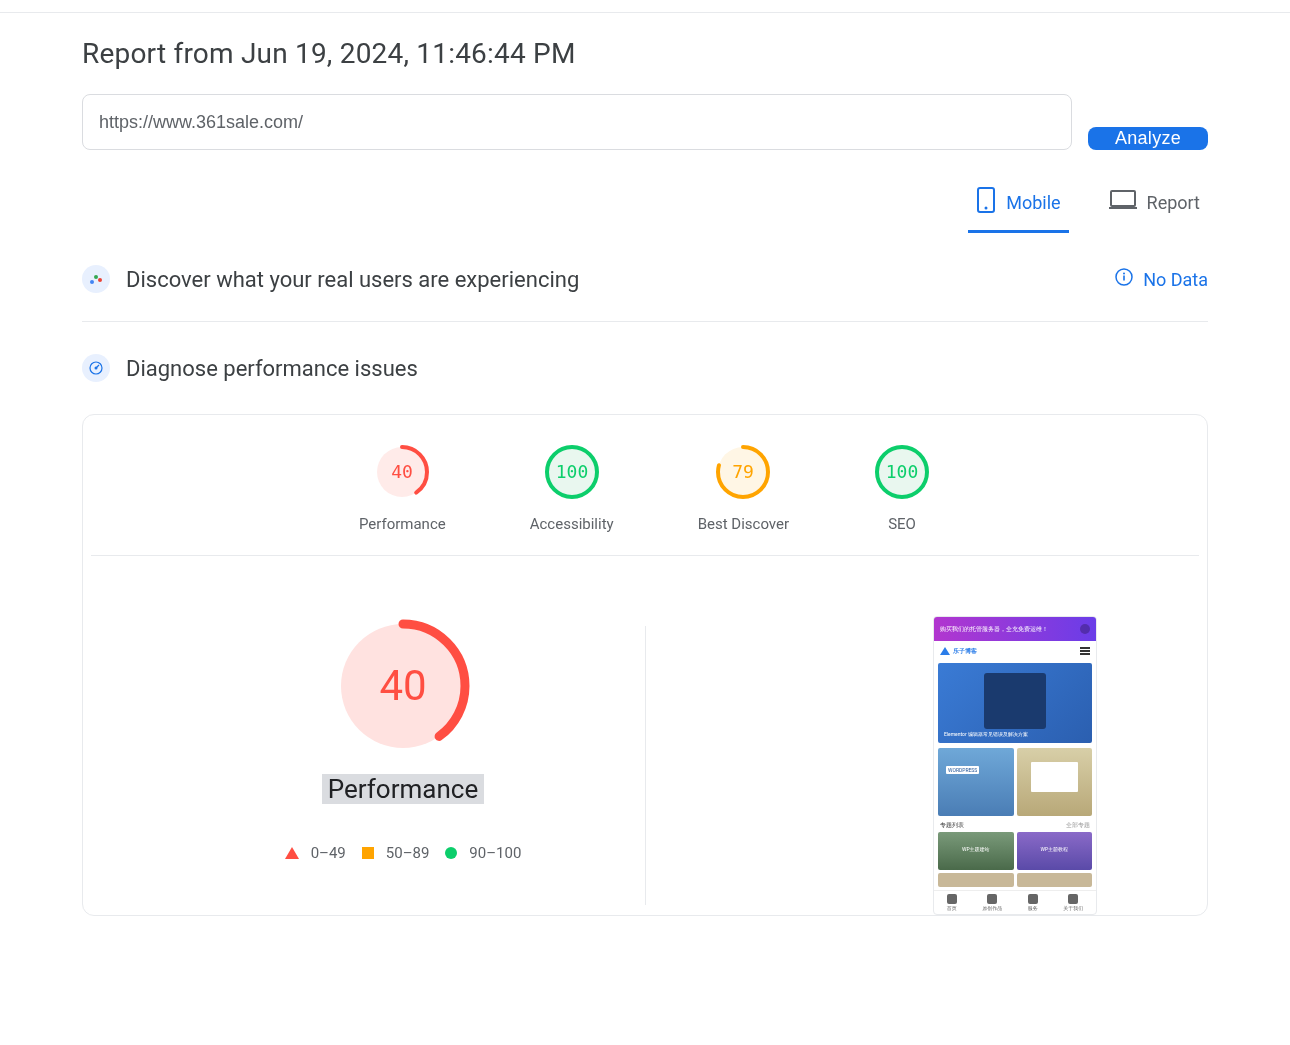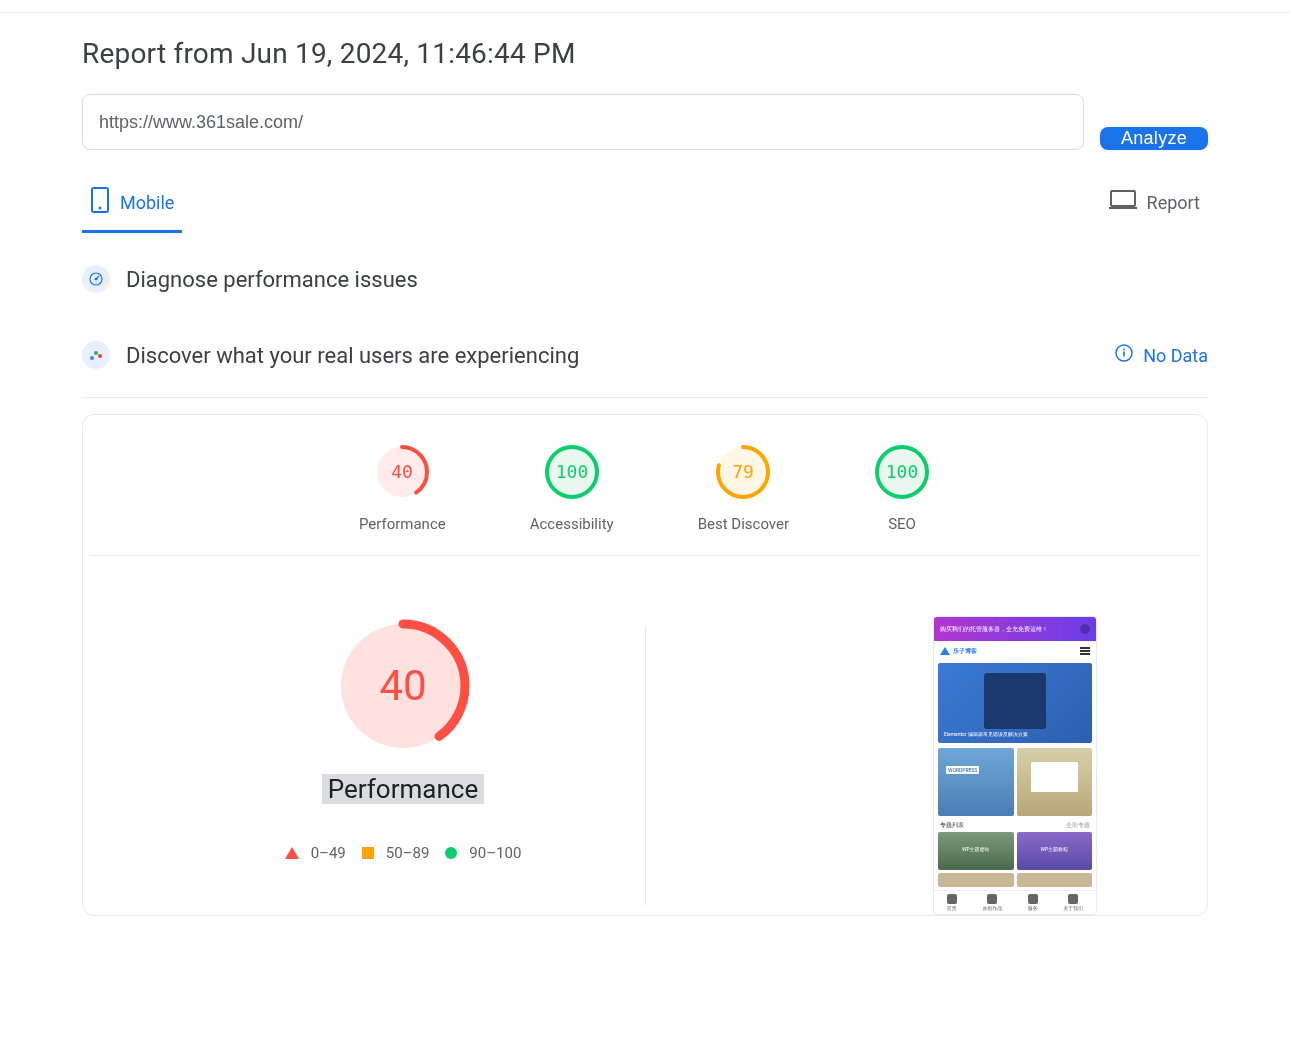--- a/index.html
+++ b/index.html
@@ -2,22 +2,22 @@
 <html><head>
 <meta charset="utf-8">
 <style>
 html,body{margin:0;padding:0;font-family:"Google Sans",Roboto,Arial,sans-serif;color:#202124;background:#fff}
 *{box-sizing:border-box}
 .top-border{height:13px;border-bottom:1px solid #e8eaed}
 .container{max-width:1126px;margin:0 auto;padding:0}
 .report-title{font-size:28px;font-weight:400;color:#3c4043;padding:24px 0 24px 0;letter-spacing:.2px}
 .url-row{display:flex;gap:16px;align-items:flex-end}
 .url-input{flex:1;height:56px;border:1px solid #dadce0;border-radius:8px;padding:0 16px;font-size:18px;color:#5f6368;outline:none;background:#fff}
-.analyze-btn{width:108px;background:#1a73e8;color:#fff;border:none;border-radius:8px;font-size:18px;font-weight:500;cursor:pointer;letter-spacing:.3px}
-.tabs{display:flex;justify-content:space-between;gap:40px;margin-top:36px}
+.analyze-btn{width:120px;background:#1a73e8;color:#fff;border:none;border-radius:8px;font-size:18px;font-weight:500;cursor:pointer;letter-spacing:.3px}
+.tabs{display:flex;justify-content:flex-end;gap:32px;margin-top:36px}
 .tab{display:flex;align-items:center;gap:10px;padding:0 8px 12px 8px;cursor:pointer;border-bottom:3px solid transparent}
 .tab.active{color:#1a73e8;border-bottom-color:#1a73e8}
 .tab.inactive{color:#5f6368}
 .tab span{font-size:18px}
 .section{display:flex;align-items:center;gap:16px;padding:32px 0 16px 0}
 .section.bb{border-bottom:1px solid #e8eaed;padding-bottom:28px}
 .section-icon{width:28px;height:28px;border-radius:50%;display:flex;align-items:center;justify-content:center;flex-shrink:0}
 .section-title{font-size:22px;color:#3c4043;flex:1}
 .no-data{display:flex;align-items:center;gap:10px}
 .no-data .info{color:#1a73e8;font-size:18px}
@@ -105,31 +105,20 @@
       <span>
         <svg width="28" height="22" viewBox="0 0 28 22">
             <rect x="2" y="2" width="24" height="15" rx="1" fill="none" stroke="#5f6368" stroke-width="2"></rect>
             <rect x="0" y="18" width="28" height="2" fill="#5f6368"></rect>
           </svg>
       </span>
       <span>Report</span>
     </div>
   </div>
 
-  <div class="section">
-    <div class="section-icon" style="background:#e8f0fe">
-      <svg width="16" height="16" viewBox="0 0 16 16">
-          <circle cx="8" cy="8" r="6" fill="none" stroke="#1a73e8" stroke-width="1.2"></circle>
-          <path d="M8 8 L11 5" stroke="#1a73e8" stroke-width="1.2"></path>
-          <circle cx="8" cy="8" r="1.5" fill="#1a73e8"></circle>
-        </svg>
-    </div>
-    <div class="section-title">Diagnose performance issues</div>
-  </div>
-
   <div class="section bb">
     <div class="section-icon" style="background:#e8f0fe">
       <svg width="16" height="16" viewBox="0 0 16 16">
           <circle cx="4" cy="11" r="2" fill="#4285f4"></circle>
           <circle cx="8" cy="6" r="2" fill="#34a853"></circle>
           <circle cx="12" cy="9" r="2" fill="#ea4335"></circle>
         </svg>
     </div>
     <div class="section-title">Discover what your real users are experiencing</div>
     <div class="no-data">
@@ -137,20 +126,31 @@
         <svg width="18" height="18" viewBox="0 0 18 18">
             <circle cx="9" cy="9" r="8" fill="none" stroke="#1a73e8" stroke-width="1.5"></circle>
             <circle cx="9" cy="5.5" r="1" fill="#1a73e8"></circle>
             <rect x="8.2" y="7.5" width="1.6" height="5" fill="#1a73e8"></rect>
           </svg>
       </span>
       <a href="#">No Data</a>
     </div>
   </div>
 
+  <div class="section">
+    <div class="section-icon" style="background:#e8f0fe">
+      <svg width="16" height="16" viewBox="0 0 16 16">
+          <circle cx="8" cy="8" r="6" fill="none" stroke="#1a73e8" stroke-width="1.2"></circle>
+          <path d="M8 8 L11 5" stroke="#1a73e8" stroke-width="1.2"></path>
+          <circle cx="8" cy="8" r="1.5" fill="#1a73e8"></circle>
+        </svg>
+    </div>
+    <div class="section-title">Diagnose performance issues</div>
+  </div>
+
   <div class="panel">
 
     <div class="gauges-row">
       <div class="gauge-item">
         <svg class="gauge" width="58" height="58" viewBox="0 0 58 58">
           <circle cx="29" cy="29" r="25" fill="#ffebe9"></circle>
           <circle cx="29" cy="29" r="25" fill="none" stroke="#ff4e42" stroke-width="4" stroke-dasharray="157" stroke-dashoffset="94" transform="rotate(-90 29 29)" stroke-linecap="round"></circle>
           <text x="29" y="35" text-anchor="middle" class="gauge-text red">40</text>
         </svg>
         <div class="gauge-label">Performance</div>

